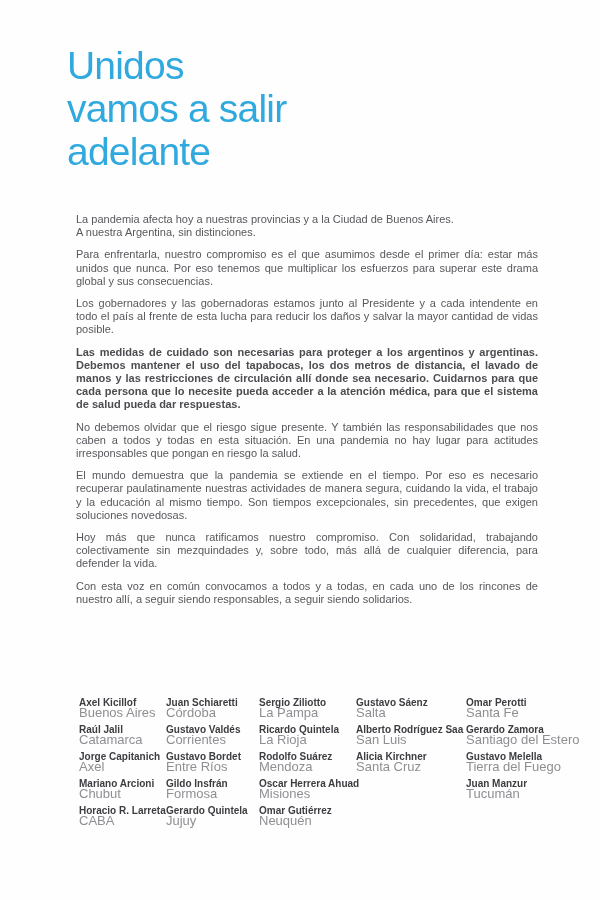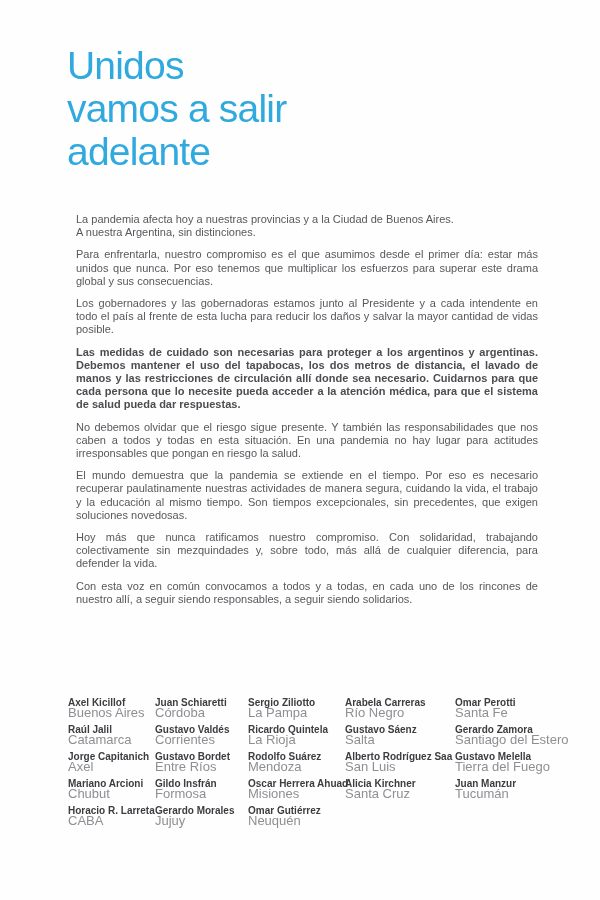--- a/index.html
+++ b/index.html
@@ -55,21 +55,21 @@
   }
   .signatories {
     position: absolute;
     left: 68px;
     top: 697px;
     width: 474px;
     display: grid;
     grid-template-columns: 87px 93px 97px 110px 87px;
   }
   .sig-col { min-width: 0; }
-  .signatory { margin-bottom: 7px; }
+  .signatory { margin-bottom: 7px; margin-left: 11px; }
   .sig-name {
     font-size: 10px;
     line-height: 11px;
     font-weight: bold;
     color: #3c3d40;
     white-space: nowrap;
   }
   .sig-prov {
     font-size: 13px;
     line-height: 9px;
@@ -134,21 +134,21 @@
       </div>
       <div class="signatory">
         <div class="sig-name">Gustavo Bordet</div>
         <div class="sig-prov">Entre Ríos</div>
       </div>
       <div class="signatory">
         <div class="sig-name">Gildo Insfrán</div>
         <div class="sig-prov">Formosa</div>
       </div>
       <div class="signatory">
-        <div class="sig-name">Gerardo Morales</div>
+        <div class="sig-name">Gerardo Quintela</div>
         <div class="sig-prov">Jujuy</div>
       </div>
     </div>
 
     <div class="sig-col">
       <div class="signatory">
         <div class="sig-name">Sergio Ziliotto</div>
         <div class="sig-prov">La Pampa</div>
       </div>
       <div class="signatory">
@@ -164,24 +164,20 @@
         <div class="sig-prov">Misiones</div>
       </div>
       <div class="signatory">
         <div class="sig-name">Omar Gutiérrez</div>
         <div class="sig-prov">Neuquén</div>
       </div>
     </div>
 
     <div class="sig-col">
       <div class="signatory">
-        <div class="sig-name">Arabela Carreras</div>
-        <div class="sig-prov">Río Negro</div>
-      </div>
-      <div class="signatory">
         <div class="sig-name">Gustavo Sáenz</div>
         <div class="sig-prov">Salta</div>
       </div>
       <div class="signatory">
         <div class="sig-name">Alberto Rodríguez Saa</div>
         <div class="sig-prov">San Luis</div>
       </div>
       <div class="signatory">
         <div class="sig-name">Alicia Kirchner</div>
         <div class="sig-prov">Santa Cruz</div>

